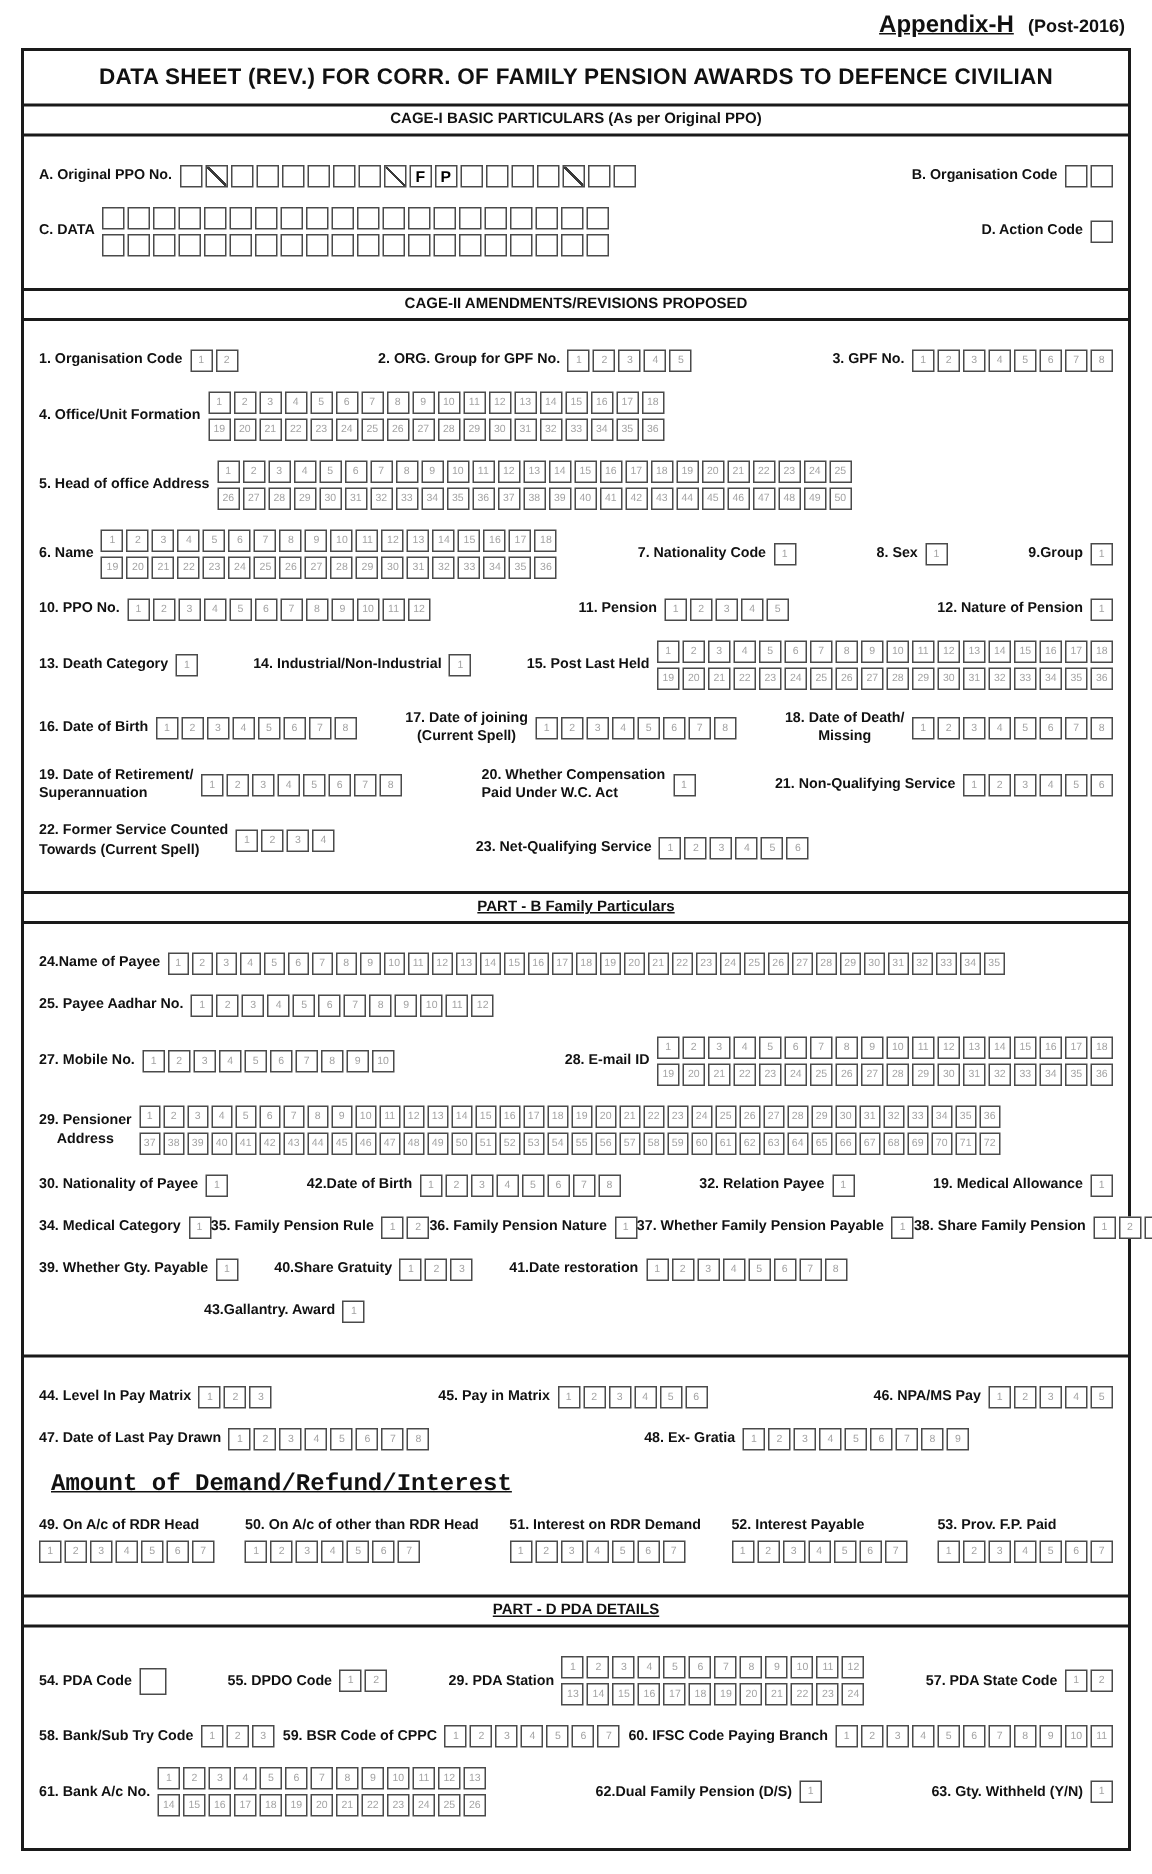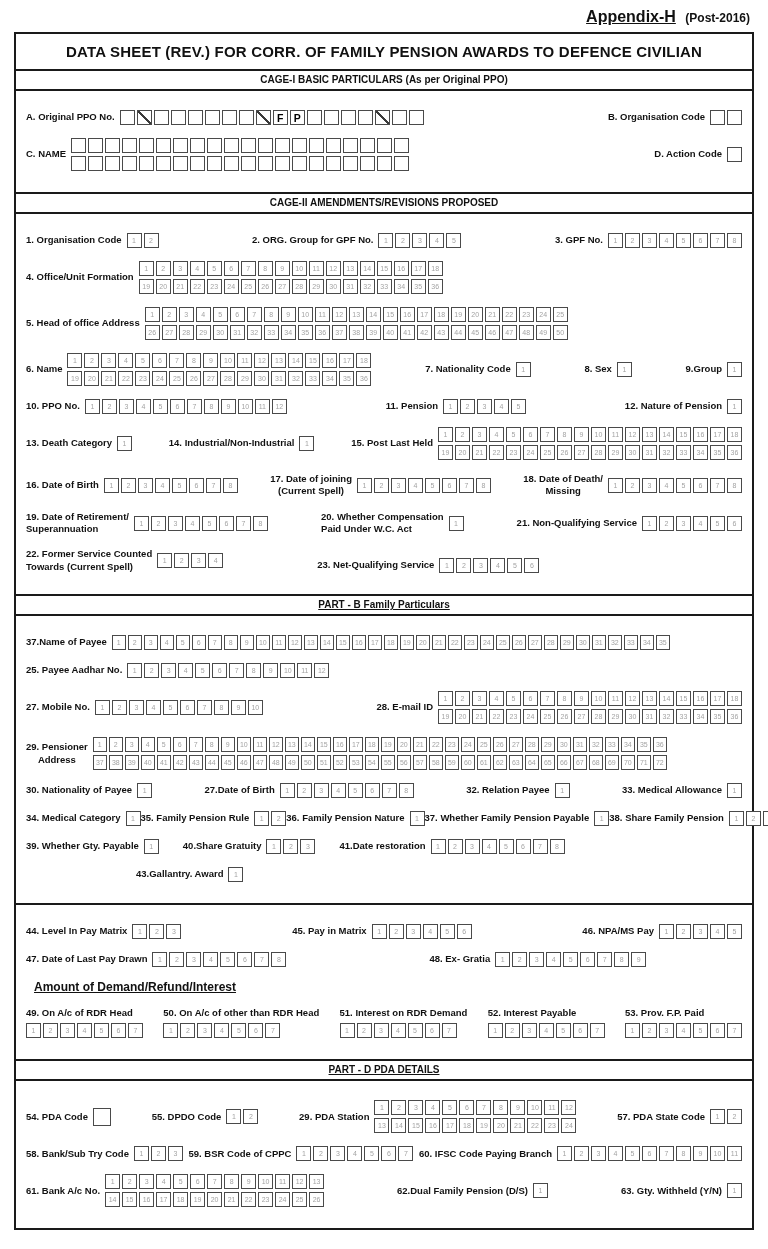--- a/index.html
+++ b/index.html
@@ -31,21 +31,21 @@
   .flabel.center { text-align:center; }
 
   .bxs { display:flex; flex-direction:column; gap:3px; }
   .bxr { display:flex; gap:2px; }
   .bx { width:15px; height:15px; min-width:15px; box-sizing:border-box; border:1px solid #4a4a4a;
         background:#fff; display:flex; align-items:center; justify-content:center;
         font-size:7px; color:#a3a3a3; }
   .bx.letter { color:#000; font-weight:bold; font-size:10.5px; }
   .bx.slash { background:linear-gradient(to top right,#fff 45%,#3a3a3a 45%,#3a3a3a 55%,#fff 55%); }
 
-  .sub-head { font-weight:bold; font-size:12px; text-decoration:underline; margin:10px 0 2px 8px; }
+  .sub-head { font-weight:bold; font-size:16px; text-decoration:underline; margin:10px 0 2px 8px;font-family:Liberation Mono, monospace; }
 </style>
 </head>
 <body>
 
 <div class="page">
   <div class="appendix-line">
     <span class="app">Appendix-H</span>
     <span class="post">(Post-2016)</span>
   </div>
   <div class="form-border">
@@ -85,21 +85,21 @@
                 <div class="bxs">
                   <div class="bxr">
                     <div class="bx"></div>
                     <div class="bx"></div>
                   </div>
                 </div>
               </div>
             </div>
             <div class="frow between">
               <div class="field">
-                <div class="flabel">C. NAME</div>
+                <div class="flabel">C. DATA</div>
                 <div class="bxs">
                   <div class="bxr">
                     <div class="bx"></div>
                     <div class="bx"></div>
                     <div class="bx"></div>
                     <div class="bx"></div>
                     <div class="bx"></div>
                     <div class="bx"></div>
                     <div class="bx"></div>
                     <div class="bx"></div>
@@ -591,21 +591,21 @@
                 </div>
               </div>
             </div>
           </div>
         </div>
         <div class="fsection">
           <div class="sec-head und">PART - B Family Particulars</div>
           <div class="sec-body">
             <div class="frow start">
               <div class="field">
-                <div class="flabel">37.Name of Payee</div>
+                <div class="flabel">24.Name of Payee</div>
                 <div class="bxs">
                   <div class="bxr">
                     <div class="bx" style="width: 14px; min-width: 14px;">1</div>
                     <div class="bx" style="width: 14px; min-width: 14px;">2</div>
                     <div class="bx" style="width: 14px; min-width: 14px;">3</div>
                     <div class="bx" style="width: 14px; min-width: 14px;">4</div>
                     <div class="bx" style="width: 14px; min-width: 14px;">5</div>
                     <div class="bx" style="width: 14px; min-width: 14px;">6</div>
                     <div class="bx" style="width: 14px; min-width: 14px;">7</div>
                     <div class="bx" style="width: 14px; min-width: 14px;">8</div>
@@ -812,21 +812,21 @@
             <div class="frow between">
               <div class="field">
                 <div class="flabel">30. Nationality of Payee</div>
                 <div class="bxs">
                   <div class="bxr">
                     <div class="bx">1</div>
                   </div>
                 </div>
               </div>
               <div class="field">
-                <div class="flabel">27.Date of Birth</div>
+                <div class="flabel">42.Date of Birth</div>
                 <div class="bxs">
                   <div class="bxr">
                     <div class="bx">1</div>
                     <div class="bx">2</div>
                     <div class="bx">3</div>
                     <div class="bx">4</div>
                     <div class="bx">5</div>
                     <div class="bx">6</div>
                     <div class="bx">7</div>
                     <div class="bx">8</div>
@@ -835,21 +835,21 @@
               </div>
               <div class="field">
                 <div class="flabel">32. Relation Payee</div>
                 <div class="bxs">
                   <div class="bxr">
                     <div class="bx">1</div>
                   </div>
                 </div>
               </div>
               <div class="field">
-                <div class="flabel">33. Medical Allowance</div>
+                <div class="flabel">19. Medical Allowance</div>
                 <div class="bxs">
                   <div class="bxr">
                     <div class="bx">1</div>
                   </div>
                 </div>
               </div>
             </div>
             <div class="frow between">
               <div class="field">
                 <div class="flabel">34. Medical Category</div>

